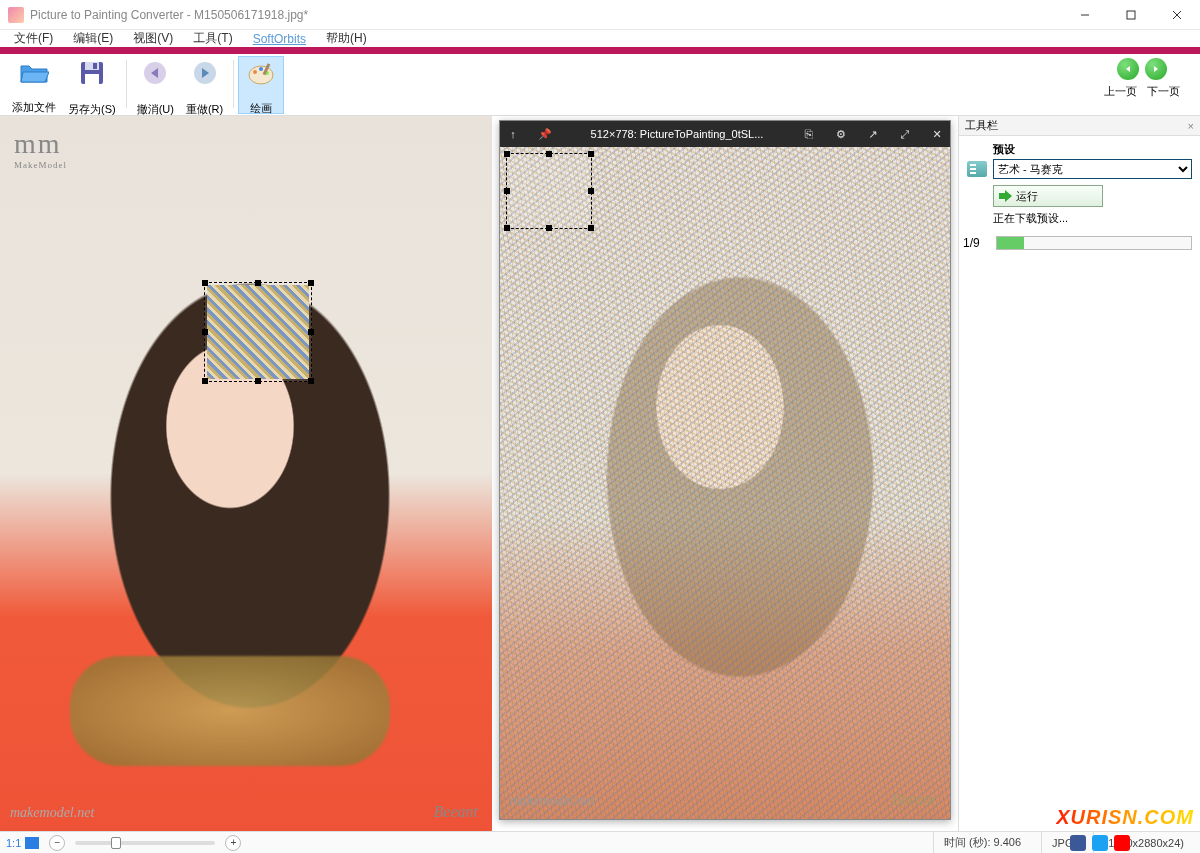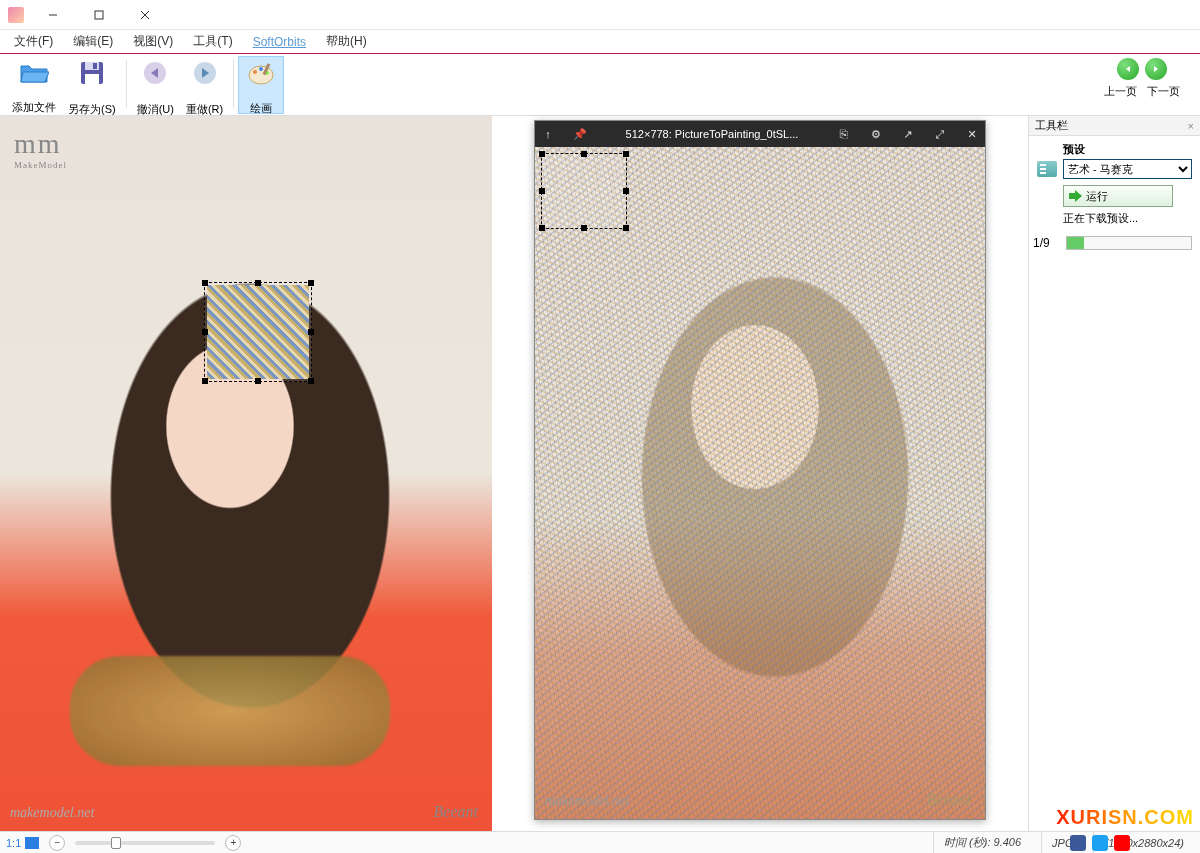--- a/index.html
+++ b/index.html
@@ -2,21 +2,21 @@
 <html><head>
 <meta charset="utf-8">
 <style>
 * { margin: 0; padding: 0; box-sizing: border-box; }
 body { font-family: "Microsoft YaHei", "Segoe UI", sans-serif; font-size: 12px; background: #fff; overflow: hidden; width: 1200px; height: 853px; }
 .titlebar { height: 30px; background: #fff; border-bottom: 1px solid #e8e8e8; display: flex; align-items: center; padding-left: 8px; color: #999; }
 .titlebar .app-icon { width: 16px; height: 16px; margin-right: 6px; background: linear-gradient(135deg,#e8a,#fca); border-radius: 2px; }
 .titlebar .title { flex: 1; font-size: 12px; color: #888; }
 .winbtns { display: flex; }
 .winbtn { width: 46px; height: 30px; display: flex; align-items: center; justify-content: center; color: #666; font-size: 10px; }
-.menubar { height: 24px; display: flex; align-items: center; padding: 0 6px; gap: 4px; color: #333; border-bottom: 1px solid #be185d; }
+.menubar { height: 24px; display: flex; align-items: center; padding: 0 6px; gap: 4px; color: #333; border-bottom: 7px solid #be185d; }
 .menubar .mi { padding: 3px 8px; cursor: default; }
 .menubar .mi.blue { color: #5b9bd5; text-decoration: underline; }
 .toolbar { height: 62px; display: flex; align-items: flex-start; padding: 2px 6px; border-bottom: 1px solid #ddd; position: relative; }
 .tbtn { display: flex; flex-direction: column; align-items: center; justify-content: flex-start; padding: 4px 6px; min-width: 40px; height: 58px; cursor: default; }
 .tbtn.selected { background: #cce8ff; border: 1px solid #99d1ff; }
 .tbtn .ico { width: 32px; height: 32px; display: flex; align-items: center; justify-content: center; }
 .tbtn .lbl { font-size: 11px; margin-top: 16px; white-space: nowrap; }
 .tsep { width: 1px; height: 48px; background: #e0e0e0; margin: 4px 4px 0; }
 .navpage { position: absolute; right: 20px; top: 4px; display: flex; flex-direction: column; align-items: center; }
 .navpage .arrows { display: flex; gap: 6px; }
@@ -49,21 +49,21 @@
 .pbody { flex:1; position:relative; overflow:hidden; }
 .painting { position:absolute; inset:0; background:
   repeating-linear-gradient(25deg, rgba(180,140,60,0.25) 0 2px, transparent 2px 5px),
   repeating-linear-gradient(-40deg, rgba(90,120,180,0.25) 0 2px, transparent 2px 6px),
   repeating-linear-gradient(80deg, rgba(150,100,50,0.2) 0 1px, transparent 1px 4px),
   radial-gradient(ellipse 140px 180px at 220px 260px, #f2e2d2 0%, #f2e2d2 45%, transparent 46%),
   radial-gradient(ellipse 220px 330px at 240px 330px, rgba(120,90,50,0.4) 0%, rgba(120,90,50,0.4) 60%, transparent 61%),
   linear-gradient(180deg,#ece6e0 0%,#e8e4dc 55%,#e0a890 75%,#d88868 100%); }
 .painting .wmurl { color:#999; }
 .painting .wmauth { color:#a8986a; }
-.sidepanel { width: 172px; border-left:1px solid #ddd; background:#fff; display:flex; flex-direction:column; }
+.sidepanel { width: 242px; border-left:1px solid #ddd; background:#fff; display:flex; flex-direction:column; }
 .sphdr { height:20px; background:#f4f4f4; border-bottom:1px solid #ddd; padding:2px 6px; font-size:11px; display:flex; align-items:center; }
 .sphdr .x { margin-left:auto; color:#888; cursor:default; }
 .sprow { padding:6px 8px; }
 .preset-lbl { font-weight:bold; font-size:11px; margin-bottom:2px; margin-left:26px; }
 .preset-sel { display:flex; align-items:center; gap:6px; }
 .preset-ico { width:20px; height:16px; background:linear-gradient(#8cc,#5aa); border-radius:2px; position:relative; }
 .preset-ico::after { content:""; position:absolute; left:3px; top:3px; width:6px; height:2px; background:#fff; box-shadow:0 4px 0 #fff, 0 8px 0 #fff; }
 select.preset { flex:1; font-size:11px; height:20px; border:1px solid #0c4a6e; background:#fff; }
 .runbtn { margin:6px 0 2px 26px; width:110px; height:22px; border:1px solid #8a8; background:linear-gradient(#f8fff8,#e0f0e0); display:flex; align-items:center; font-size:11px; cursor:default; }
 .runbtn .arr { width:22px; height:100%; display:flex; align-items:center; justify-content:center; }
@@ -71,32 +71,33 @@
 .progrow { display:flex; align-items:center; gap:16px; padding:2px 8px 2px 4px; font-size:12px; }
 .progbar { flex:1; height:14px; border:1px solid #bbb; background:#f8f8f8; position:relative; }
 .progbar .fill { position:absolute; left:0; top:0; bottom:0; width:14%; background:#6c6; }
 .statusbar { height:22px; border-top:1px solid #ddd; display:flex; align-items:center; font-size:11px; color:#444; padding:0 6px; gap:10px; background:#fafafa; position:relative; }
 .statusbar .zoom { color:#2a7de1; display:flex; gap:4px; }
 .statusbar .thumb { width:14px; height:12px; background:#2a7de1; }
 .statusbar .zbtn { width:16px; height:16px; border:1px solid #bbb; border-radius:50%; display:flex; align-items:center; justify-content:center; font-size:10px; background:#fff; }
 .statusbar .slider { width:140px; height:4px; background:#ddd; position:relative; border-radius:2px; }
 .statusbar .slider .kn { position:absolute; left:36px; top:-4px; width:10px; height:12px; background:#fff; border:1px solid #888; border-radius:2px; }
 .statusbar .spacer { flex:1; }
-.statusbar .seg { padding:0 10px; border-left:1px solid #ddd; height:100%; display:flex; align-items:center;font-style:italic; }
+.statusbar .seg { padding:0 10px; border-left:1px solid #ddd; height:100%; display:flex; align-items:center; }
 .social { position:absolute; right:70px; display:flex; gap:6px; align-items:center; }
 .sico { width:16px; height:16px; border-radius:3px; }
-.xurisn { position:absolute; right:6px; bottom:24px; font-size:20px; font-weight:bold; letter-spacing:1px;
+.xurisn { position:absolute; right:6px; bottom:24px; font-size:20px; font-weight:bold; font-style:italic; letter-spacing:1px;
   background:linear-gradient(90deg,#ff1e00,#ff9800,#ffde00); -webkit-background-clip:text; color:transparent; }
 svg { display:block; }
 </style>
 </head>
 <body>
 
 <div class="titlebar">
   <div class="app-icon"></div>
+  <div class="title">Picture to Painting Converter - M150506171918.jpg*</div>
   <div class="winbtns">
     <div class="winbtn">
       <svg width="10" height="10">
           <line x1="1" y1="5" x2="9" y2="5" stroke="#333" stroke-width="1"></line>
         </svg>
     </div>
     <div class="winbtn">
       <svg width="10" height="10">
           <rect x="1" y="1" width="8" height="8" fill="none" stroke="#333" stroke-width="1"></rect>
         </svg>

